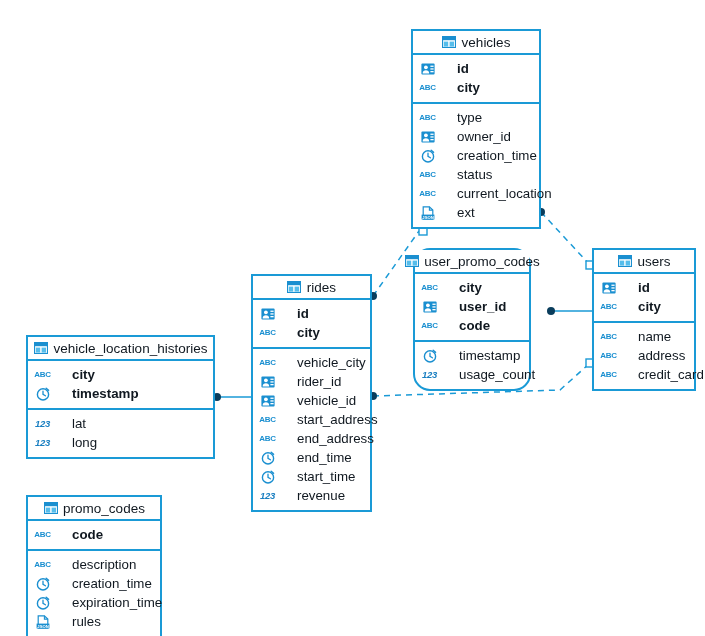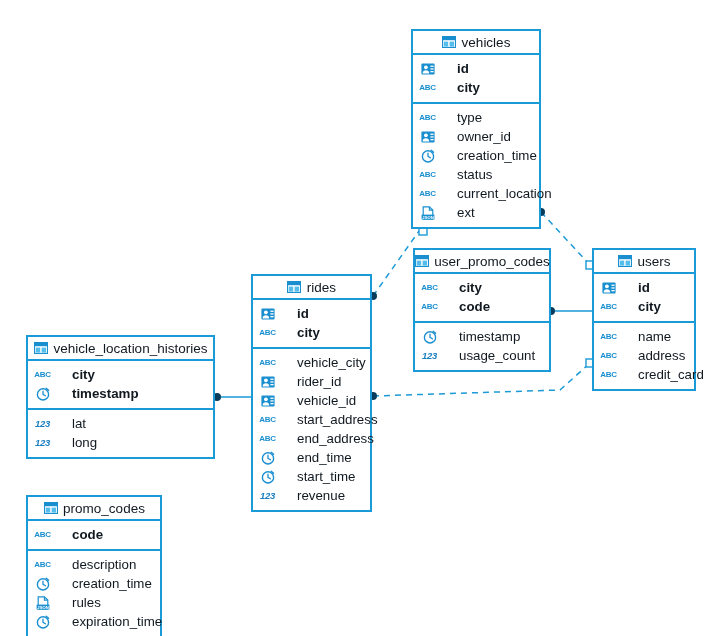--- a/index.html
+++ b/index.html
@@ -206,38 +206,51 @@
                 <path d="M2.2 0.8 h6.2 l3.4 3.3 v9.1 h-9.6 z" fill="#ffffff" stroke="#1a8fd0" stroke-width="1.2"></path>
                 <path d="M8.4 0.8 v3.3 h3.4" fill="none" stroke="#1a8fd0" stroke-width="1.1"></path>
                 <rect x="0.6" y="8.6" width="12.8" height="4.8" fill="#1a8fd0"></rect>
                 <text x="7" y="12.5" font-size="4.2" font-family="Liberation Sans, sans-serif" fill="#ffffff" text-anchor="middle" font-weight="bold">JSON</text>
               </svg>
             </span>
             <span class="col-name">ext</span>
           </div>
         </div>
       </div>
-      <div class="table-node" style="left: 413px; top: 248px; width: 138px;">
+      <div class="table-node" style="left: 413px; top: 248px; width: 118px; border-radius: 17px;">
         <div class="tbl-header">
           <span class="ic">
             <svg width="14" height="12" viewBox="0 0 14 12">
               <rect x="0.5" y="0.5" width="13" height="11" fill="#ffffff" stroke="#1a8fd0" stroke-width="1.2"></rect>
               <rect x="1" y="1" width="12" height="3.2" fill="#1a8fd0"></rect>
               <rect x="1.8" y="5.6" width="4.4" height="5" fill="#55bdeb"></rect>
               <rect x="7.6" y="5.6" width="4.4" height="5" fill="#55bdeb"></rect>
             </svg>
           </span>
           <span>user_promo_codes</span>
         </div>
         <div class="tbl-section pk">
           <div class="col-row bold">
             <span class="ic">
               <span class="ic-abc">ABC</span>
             </span>
             <span class="col-name">city</span>
+          </div>
+          <div class="col-row bold">
+            <span class="ic">
+              <svg width="14" height="12" viewBox="0 0 14 12">
+                <rect x="0.4" y="0.4" width="13.2" height="11.2" rx="1" fill="#1a8fd0"></rect>
+                <circle cx="4.9" cy="4.3" r="1.9" fill="#ffffff"></circle>
+                <path d="M1.6 10.4c0-1.9 1.5-3.1 3.3-3.1s3.3 1.2 3.3 3.1z" fill="#ffffff"></path>
+                <rect x="9.4" y="2.6" width="3.2" height="1.3" fill="#ffffff"></rect>
+                <rect x="9.4" y="5.3" width="3.2" height="1.3" fill="#ffffff"></rect>
+                <rect x="9.4" y="8" width="3.2" height="1.3" fill="#ffffff"></rect>
+              </svg>
+            </span>
+            <span class="col-name">user_id</span>
           </div>
           <div class="col-row bold">
             <span class="ic">
               <span class="ic-abc">ABC</span>
             </span>
             <span class="col-name">code</span>
           </div>
         </div>
         <div class="tbl-section">
           <div class="col-row">
@@ -496,34 +509,34 @@
                 <circle cx="7" cy="7.4" r="5.6" fill="none" stroke="#1a8fd0" stroke-width="1.4"></circle>
                 <path d="M7 4.2 L7 7.4 L9.4 8.8" fill="none" stroke="#1a8fd0" stroke-width="1.3" stroke-linecap="round"></path>
                 <path d="M10.2 1.2 L12.6 3.2" fill="none" stroke="#1a8fd0" stroke-width="1.4" stroke-linecap="round"></path>
               </svg>
             </span>
             <span class="col-name">creation_time</span>
           </div>
           <div class="col-row">
             <span class="ic">
               <svg width="14" height="14" viewBox="0 0 14 14">
+                <circle cx="7" cy="7.4" r="5.6" fill="none" stroke="#1a8fd0" stroke-width="1.4"></circle>
+                <path d="M7 4.2 L7 7.4 L9.4 8.8" fill="none" stroke="#1a8fd0" stroke-width="1.3" stroke-linecap="round"></path>
+                <path d="M10.2 1.2 L12.6 3.2" fill="none" stroke="#1a8fd0" stroke-width="1.4" stroke-linecap="round"></path>
+              </svg>
+            </span>
+            <span class="col-name">expiration_time</span>
+          </div>
+          <div class="col-row">
+            <span class="ic">
+              <svg width="14" height="14" viewBox="0 0 14 14">
                 <path d="M2.2 0.8 h6.2 l3.4 3.3 v9.1 h-9.6 z" fill="#ffffff" stroke="#1a8fd0" stroke-width="1.2"></path>
                 <path d="M8.4 0.8 v3.3 h3.4" fill="none" stroke="#1a8fd0" stroke-width="1.1"></path>
                 <rect x="0.6" y="8.6" width="12.8" height="4.8" fill="#1a8fd0"></rect>
                 <text x="7" y="12.5" font-size="4.2" font-family="Liberation Sans, sans-serif" fill="#ffffff" text-anchor="middle" font-weight="bold">JSON</text>
               </svg>
             </span>
             <span class="col-name">rules</span>
-          </div>
-          <div class="col-row">
-            <span class="ic">
-              <svg width="14" height="14" viewBox="0 0 14 14">
-                <circle cx="7" cy="7.4" r="5.6" fill="none" stroke="#1a8fd0" stroke-width="1.4"></circle>
-                <path d="M7 4.2 L7 7.4 L9.4 8.8" fill="none" stroke="#1a8fd0" stroke-width="1.3" stroke-linecap="round"></path>
-                <path d="M10.2 1.2 L12.6 3.2" fill="none" stroke="#1a8fd0" stroke-width="1.4" stroke-linecap="round"></path>
-              </svg>
-            </span>
-            <span class="col-name">expiration_time</span>
           </div>
         </div>
       </div>
     </div>
 </div>
 
 </body></html>

